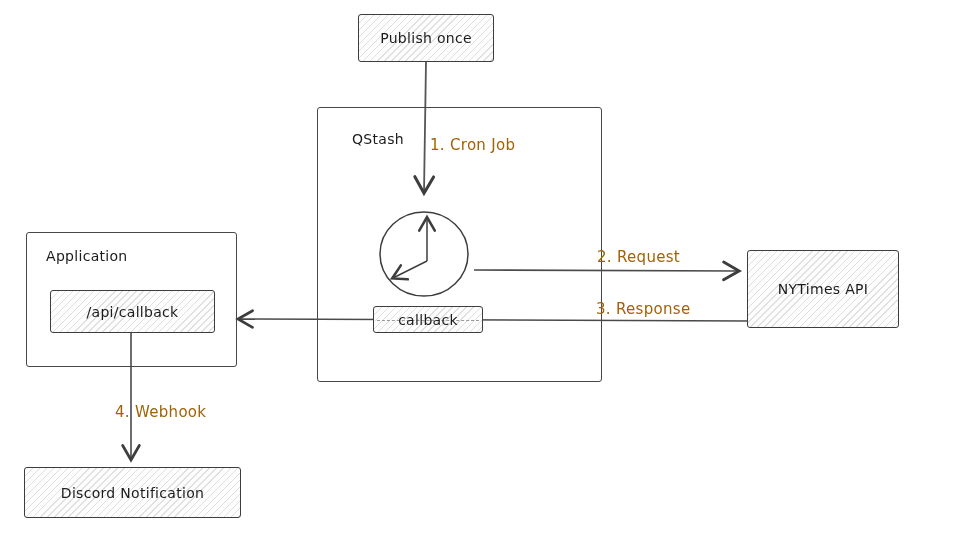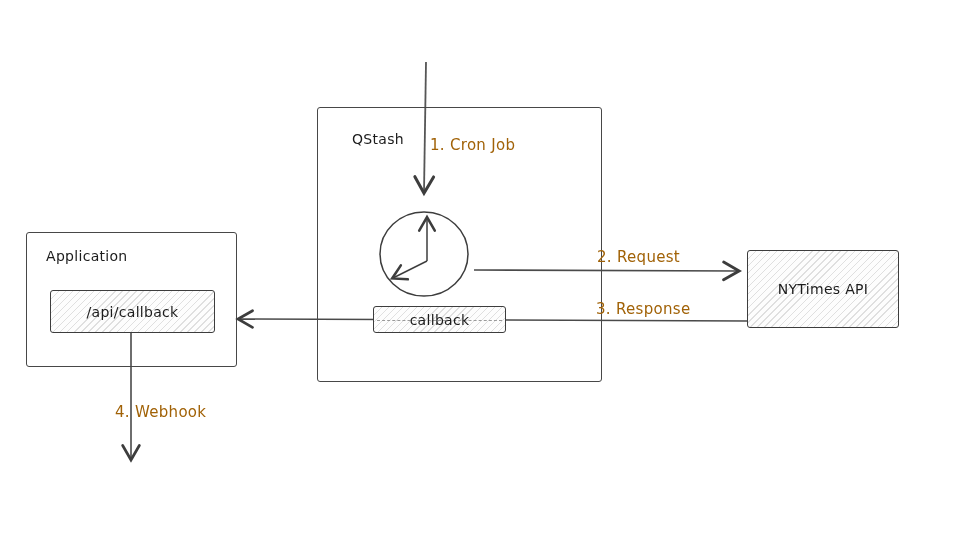--- a/index.html
+++ b/index.html
@@ -94,41 +94,47 @@
       <line x1="427" y1="261" x2="393" y2="278" stroke="#3d3d3d" stroke-width="1.5" marker-end="url(#arrow)"></line>
     </g>
 
     <line x1="474" y1="270" x2="738" y2="271" stroke="#4a4a4a" stroke-width="1.7" marker-end="url(#arrow)"></line>
 
     <line x1="747" y1="321" x2="239" y2="319" stroke="#4a4a4a" stroke-width="1.6" marker-end="url(#arrow)"></line>
 
     <line x1="131" y1="333" x2="131" y2="459" stroke="#4a4a4a" stroke-width="1.6" marker-end="url(#arrow)"></line>
   </svg>
 
+  <div class="box hatch" style="left:358px; top:14px; width:136px; height:48px;">
+    <span class="label-text">Publish once</span>
+  </div>
 
   <div class="box plain" style="left:285px; top:107px; width:285px; height:275px;margin-left:32px;">
     <span class="container-label" style="left:34px; top:23px;">QStash</span>
   </div>
 
-  <div class="box hatch" style="left:373px; top:306px; width:133px; height:27px;">
+  <div class="box hatch" style="left:373px; top:306px; width:110px; height:27px;">
     <span class="dash-through"></span>
     <span class="label-text">callback</span>
   </div>
 
   <div class="box hatch" style="left:747px; top:250px; width:152px; height:78px;">
     <span class="label-text">NYTimes API</span>
   </div>
 
   <div class="box plain" style="left:26px; top:232px; width:211px; height:135px;">
     <span class="container-label" style="left:19px; top:15px;">Application</span>
   </div>
 
   <div class="box hatch" style="left:50px; top:290px; width:165px; height:43px;">
     <span class="label-text">/api/callback</span>
   </div>
 
+  <div class="box hatch" style="left:24px; top:467px; width:217px; height:51px;">
+    <span class="label-text">Discord Notification</span>
+  </div>
 
   <div class="edge-label" style="left:430px; top:136px;">1. Cron Job</div>
   <div class="edge-label" style="left:597px; top:248px;">2. Request</div>
   <div class="edge-label" style="left:596px; top:300px;">3. Response</div>
   <div class="edge-label" style="left:115px; top:403px;">4. Webhook</div>
 
 </div>
 
 </body></html>

